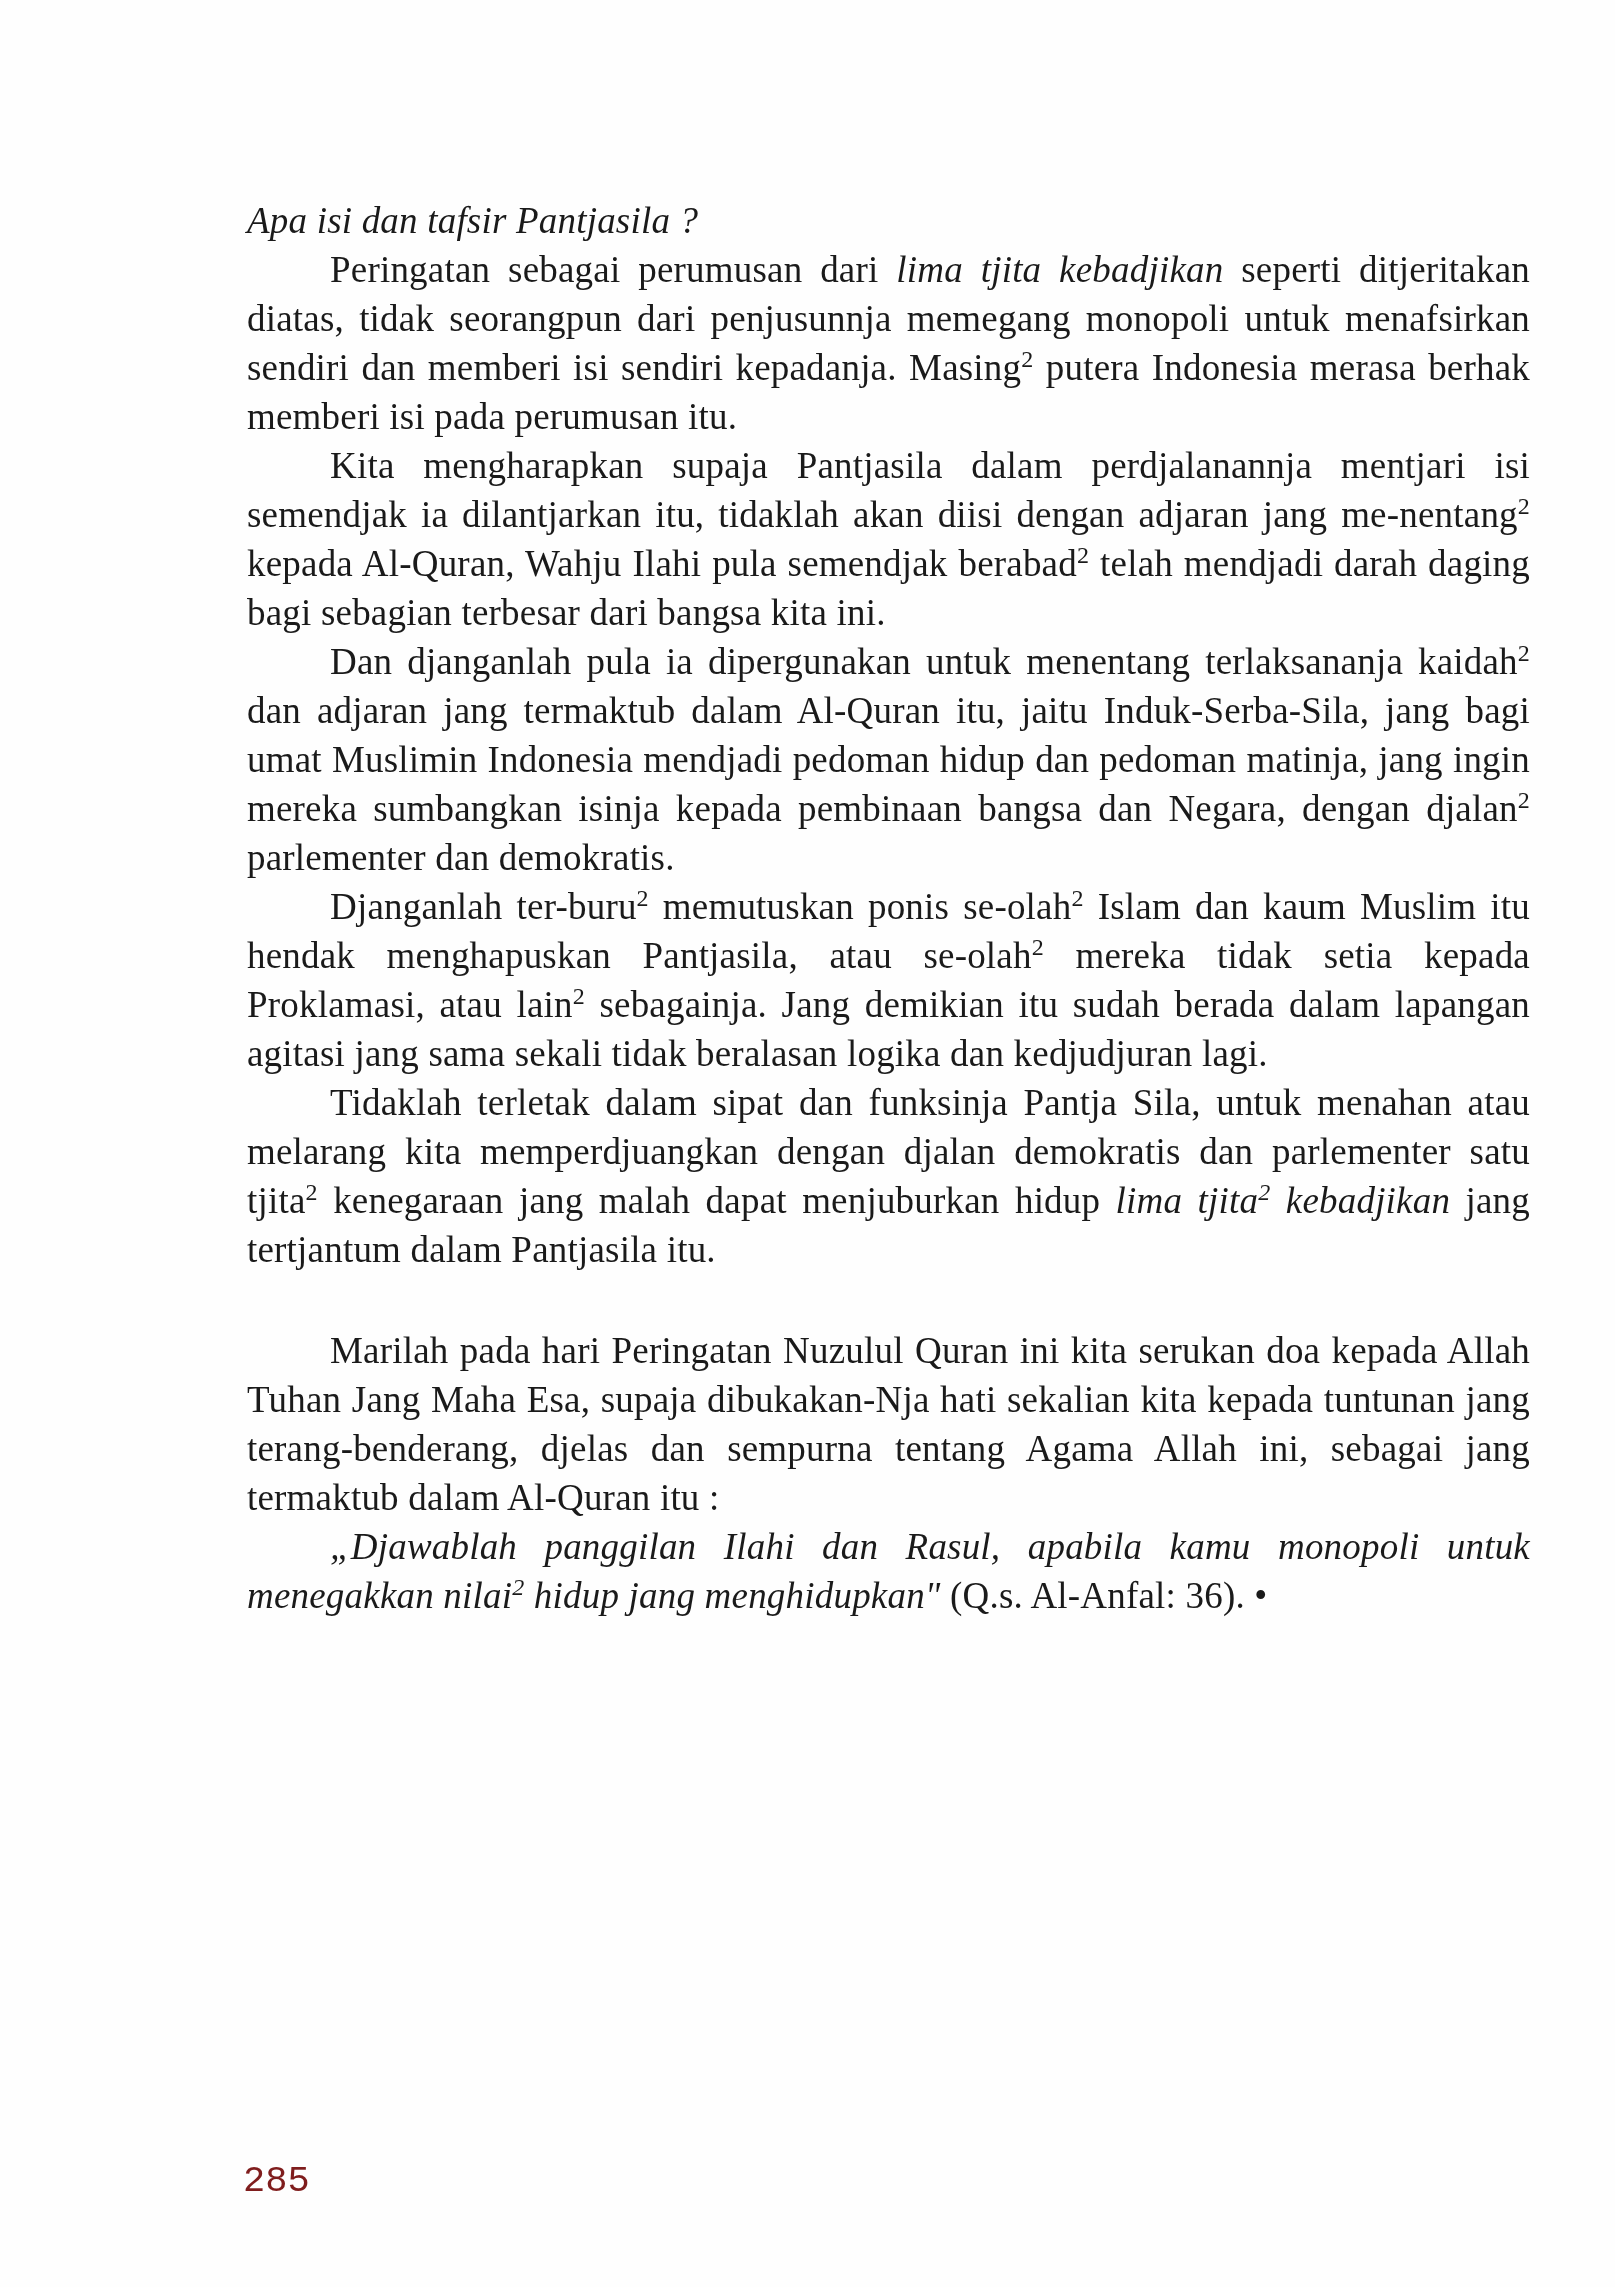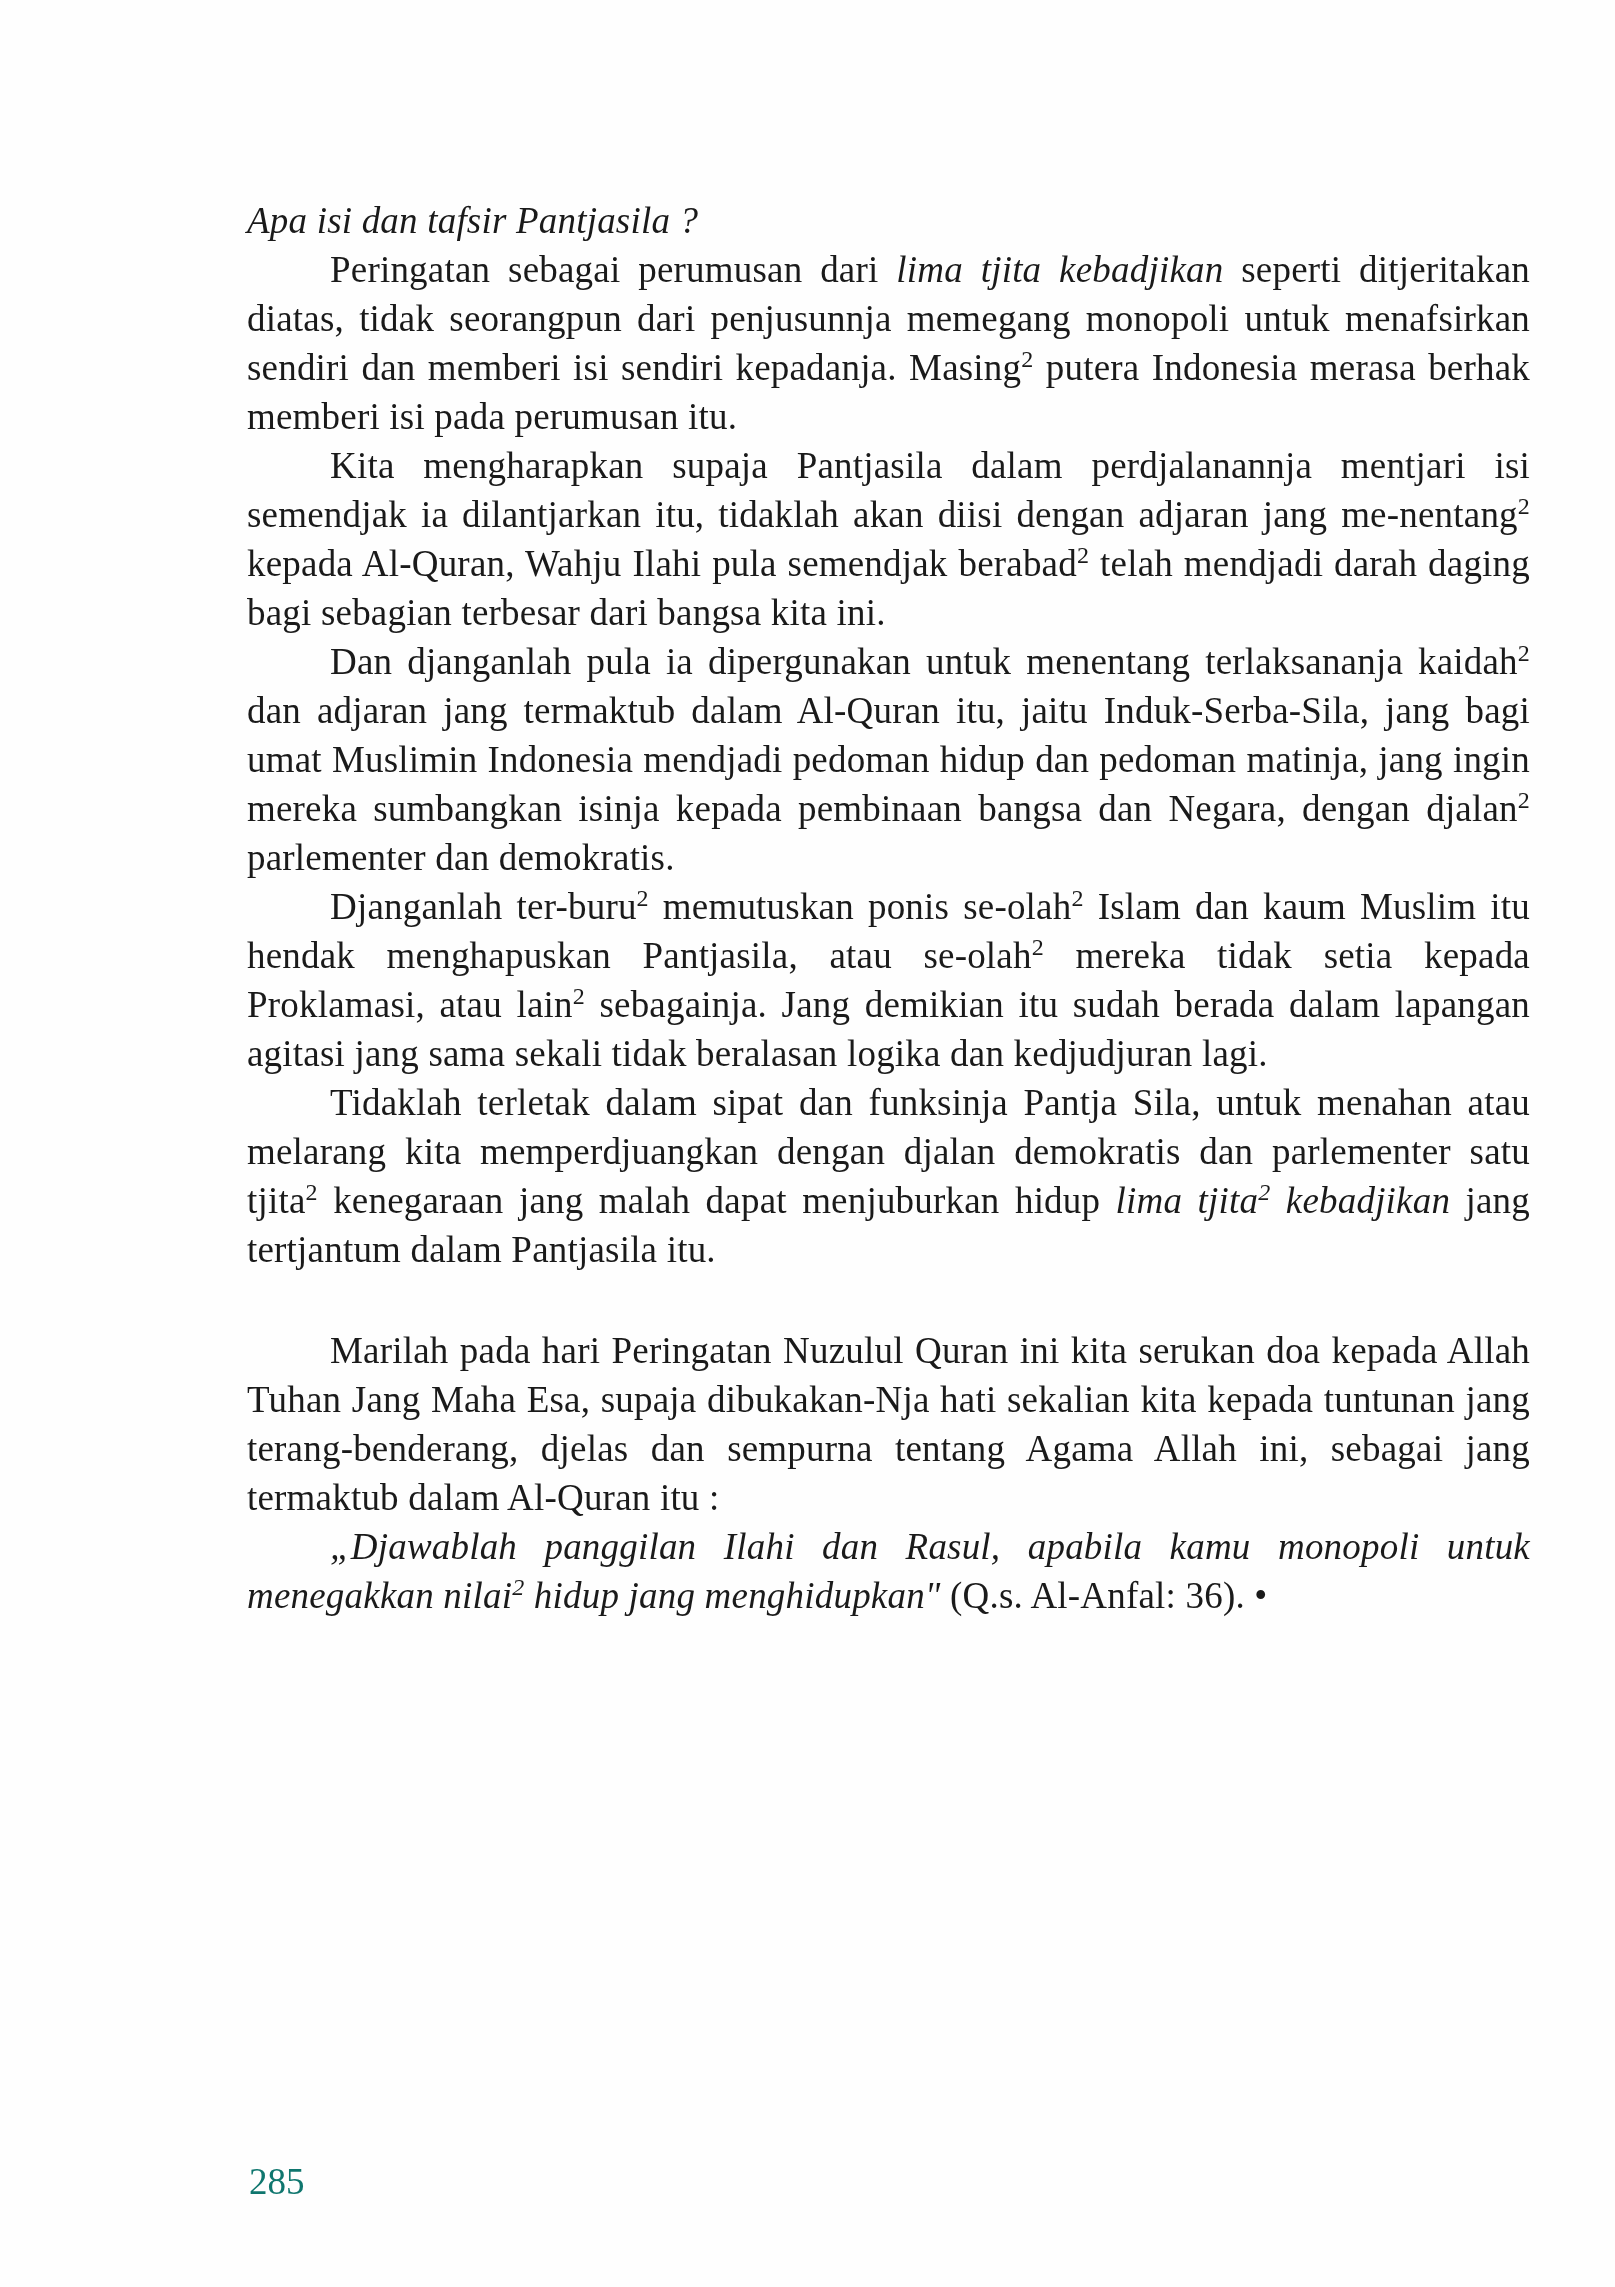--- a/index.html
+++ b/index.html
@@ -47,24 +47,25 @@
     line-height: 0;
   }
   .italic-sup {
     font-style: italic;
     vertical-align: super;
     font-size: 24px;
     line-height: 0;
   }
   .page-number {
     position: absolute;
-    left: 249px;
+    left: 243px;
     top: 2160px;
     font-size: 37px;
-    color: #0f766e;
+    color: #7f1d1d;
+    font-family: Liberation Mono, monospace;
   }
 </style>
 </head>
 <body>
 
 <div class="page">
   <main class="text-block" id="text-block">
       <p class="heading"><span class="italic">Apa isi dan tafsir Pantjasila ?</span></p>
       <p class="paragraph"><span>Peringatan sebagai perumusan dari </span><span class="italic">lima tjita kebadjikan</span><span> seperti ditjeritakan diatas, tidak seorangpun dari penjusunnja memegang monopoli untuk menafsirkan sendiri dan memberi isi sendiri kepadanja. Masing</span><span class="sup">2</span><span> putera Indonesia merasa berhak memberi isi pada perumusan itu.</span></p>
       <p class="paragraph"><span>Kita mengharapkan supaja Pantjasila dalam perdjalanannja mentjari isi semendjak ia dilantjarkan itu, tidaklah akan diisi dengan adjaran jang me-nentang</span><span class="sup">2</span><span> kepada Al-Quran, Wahju Ilahi pula semendjak berabad</span><span class="sup">2</span><span> telah mendjadi darah daging bagi sebagian terbesar dari bangsa kita ini.</span></p>

